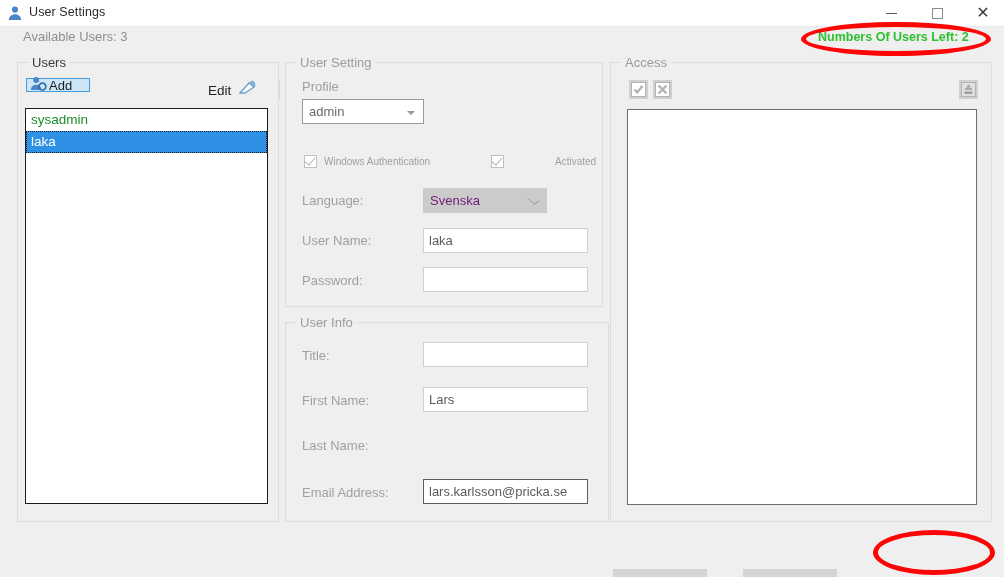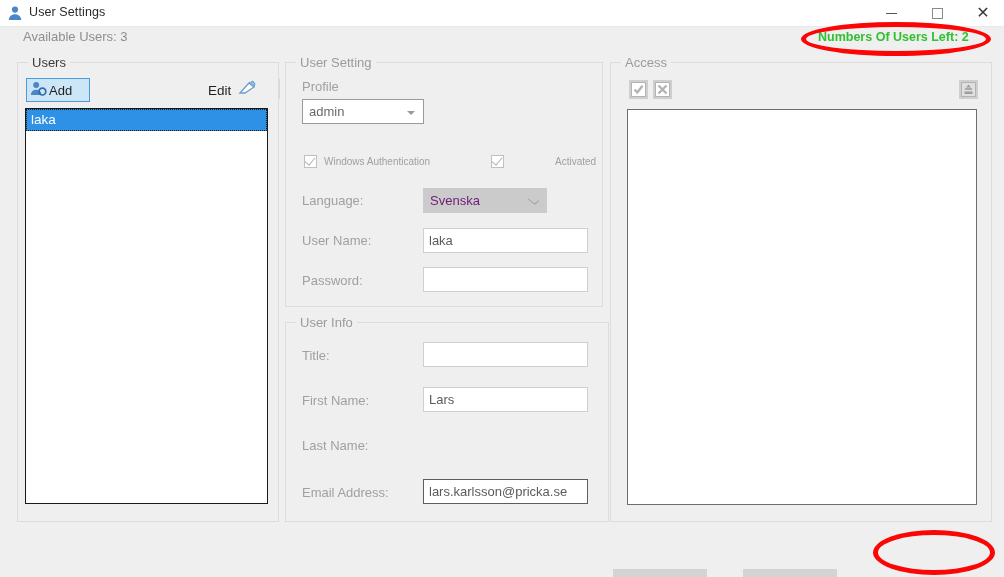--- a/index.html
+++ b/index.html
@@ -121,21 +121,21 @@
   #gb-setting { left: 285px; top: 62px;  width: 318px; height: 245px; }
   #gb-info    { left: 285px; top: 322px; width: 324px; height: 200px; }
   #gb-access  { left: 610px; top: 62px;  width: 382px; height: 460px; }
 
   #gb-users > .gb-title   { color: #3b3b3b; }
 
   
   .add-button {
     position: absolute;
     left: 8px; top: 15px;
-    width: 64px; height: 24px;
+    width: 64px; height: 14px;
     background: #cde6f7;
     border: 1px solid #4a9ddd;
     box-sizing: border-box;
     display: flex;
     align-items: center;
     padding-left: 3px;
   }
   .add-label {
     font-size: 13px;
     color: #1f1f1f;
@@ -362,20 +362,21 @@
       <span style="margin-left:7px">
         <svg width="19" height="16" viewBox="0 0 19 16">
           <path d="M2 13 L11 3 L16 7 L7 13 Z" fill="#ffffff" stroke="#6d9fd0" stroke-width="1.3"></path>
           <path d="M11 3 L15 1 L17 4 L16 7 Z" fill="#8fb8de" stroke="#6d9fd0" stroke-width="1"></path>
         </svg>
       </span>
     </div>
     <div class="edit-sep"></div>
 
     <div class="userlist">
+      <div class="userlist-row green">sysadmin</div>
       <div class="userlist-row selected">laka</div>
     </div>
   </div>
 
   <div class="groupbox" id="gb-setting">
     <span class="gb-title">User Setting</span>
 
     <span class="form-label" style="left:16px; top:16px;">Profile</span>
     <div class="combo enabled" style="left:16px; top:36px; width:122px;">
       <span>admin</span>

